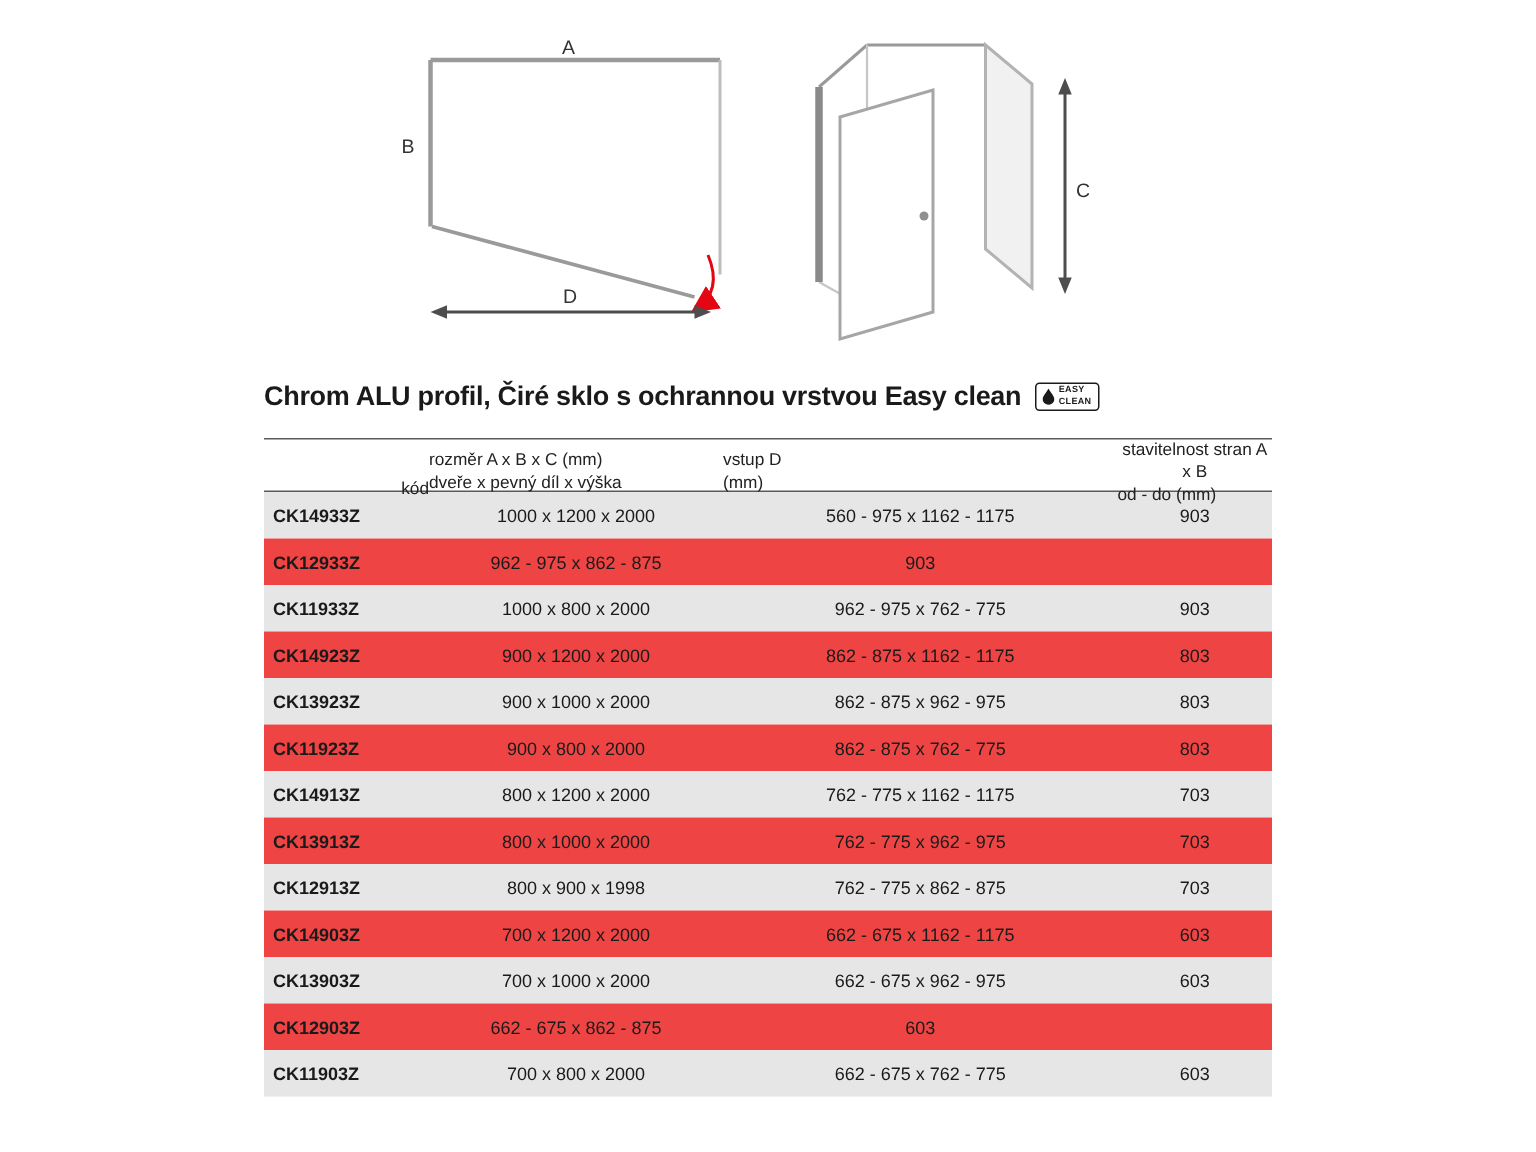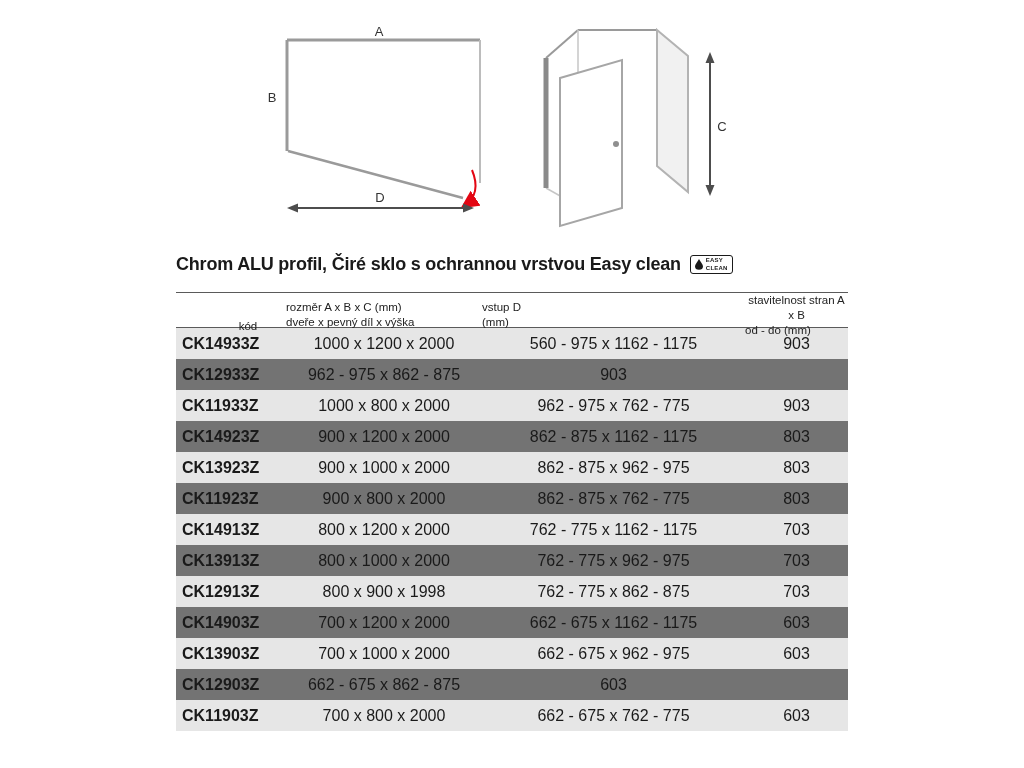--- a/index.html
+++ b/index.html
@@ -86,37 +86,37 @@
   }
   .hcell {
     display: flex;
     flex-direction: column;
     justify-content: center;
     align-items: flex-start;
     text-align: center;
     line-height: 1.3;
   }
   .hcell.c-kod {
-    align-items: center;
+    align-items: flex-end;
     justify-content: flex-end;
     padding: 0 0 4px 6px;
     margin-left: 28px;
   }
   .trow {
     display: grid;
     grid-template-columns: 110px 196px 263px 103px;
     height: 31px;
-    background: #737373;
+    background: #ef4444;
   }
   .trow.alt { background: var(--row-alt-bg, #e6e6e6); }
   .tcell {
     display: flex;
     align-items: center;
     justify-content: center;
-    font-size: 16px;
+    font-size: 12px;
     color: #1a1a1a;
     white-space: nowrap;
   }
   .tcell.c-kod {
     justify-content: flex-start;
     padding-left: 6px;
     font-weight: bold;
   }
 </style>
 </head>

